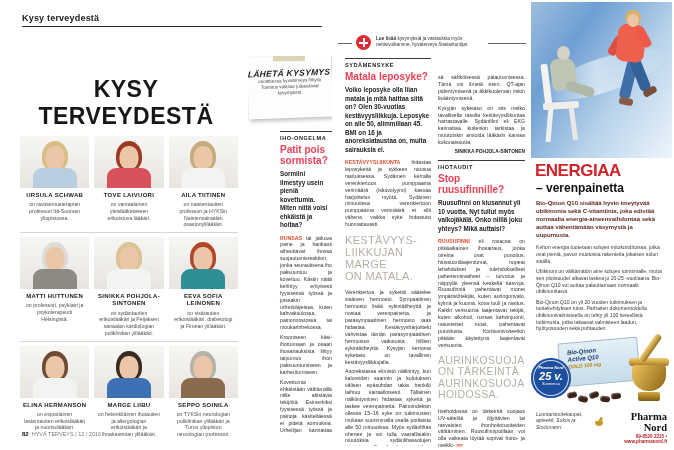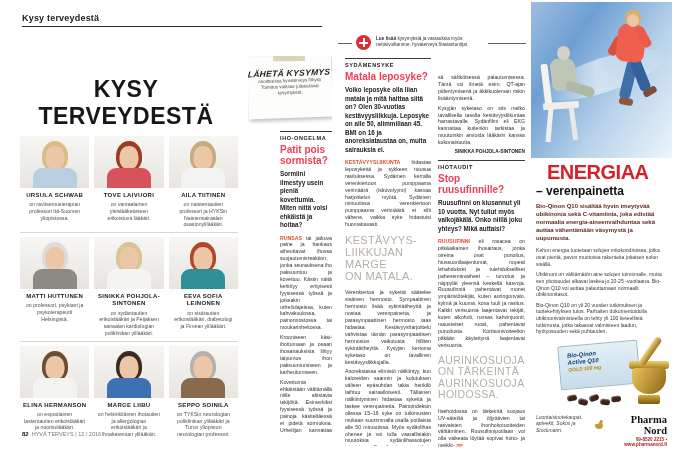--- a/index.html
+++ b/index.html
@@ -88,21 +88,21 @@
   .run-hair { left:94px; top:8px; width:16px; height:16px; background:#d9b067; border-radius:50% 50% 40% 55%; }
   .run-head { left:96px; top:12px; width:12px; height:13px; background:#ecc6a5; border-radius:50%; }
   .run-torso { left:86px; top:22px; width:28px; height:38px; background:#ef5f4e; border-radius:10px 12px 8px 8px; transform:rotate(6deg); }
   .run-arm1 { left:108px; top:24px; width:9px; height:22px; background:#ee5948; border-radius:4px; transform:rotate(-28deg); }
   .run-arm2 { left:80px; top:34px; width:9px; height:20px; background:#d94f40; border-radius:4px; transform:rotate(30deg); }
   .run-leg1 { left:92px; top:58px; width:11px; height:40px; background:#3f6ea8; border-radius:5px; transform:rotate(14deg); }
   .run-leg2 { left:104px; top:56px; width:11px; height:34px; background:#35619b; border-radius:5px; transform:rotate(-22deg); }
   .run-shoe1 { left:88px; top:96px; width:14px; height:7px; background:#8a5a44; border-radius:3px; transform:rotate(10deg); }
   .run-shoe2 { left:112px; top:86px; width:14px; height:7px; background:#7a4e3a; border-radius:3px; transform:rotate(-30deg); }
 
-  .ad-headline { margin:3px 16px 0; font-size:20px; font-weight:bold; letter-spacing:-.5px; color:#d2232a; }
+  .ad-headline { margin:3px 4px 0; font-size:17px; font-weight:bold; letter-spacing:-.5px; color:#d2232a; }
   .ad-subheadline { margin:0 4px 4px 5px; font-size:12px; font-weight:bold; color:#101010; }
   .ad-intro { margin:0 5px 5px; font-size:6px; font-weight:bold; line-height:1.35; color:#5e2a20; }
   .ad-p { margin:0 5px 4px; font-size:5.1px; line-height:1.3; color:#3a3a3a; }
 
   .ad-product { position:relative; height:72px; margin-top:1px; }
   .ad-product i { position:absolute; display:block; }
   .pbox { left:28px; top:4px; width:80px; height:44px; transform:rotate(-5deg);
     background:linear-gradient(180deg,#e3f0f7,#c7dcea); border:1px solid #9db6c6; border-radius:2px;
     padding:6px 0 0 8px; }
   .pbox-l1 { font-size:6px; font-weight:bold; color:#1a3a6b; line-height:1.15; }
@@ -341,20 +341,25 @@
       </i>
       <i class="mortar-rim"></i>
       <i class="pestle"></i>
       <i class="mortar-bowl"></i>
       <i class="mortar-base"></i>
       <i class="cap cap1"></i>
       <i class="cap cap2"></i>
       <i class="cap cap3"></i>
       <i class="cap cap4"></i>
       <i class="cap cap5"></i>
+      <i class="badge">
+        <div class="badge-brand">Pharma Nord</div>
+        <div class="badge-years">25 v.</div>
+        <div class="badge-place">Suomessa</div>
+      </i>
     </div>
 
     <div class="ad-footrow">
       <div class="retailers">Luontaistuotekaupat, apteekit, Sokos ja Stockmann.</div>
       <div class="brandblock">
         <div class="brandline">
           <span class="brand-icon"></span>
           <span class="brand-name">Pharma Nord</span>
         </div>
         <div class="contact">09-8520 2215 • www.pharmanord.fi</div>

